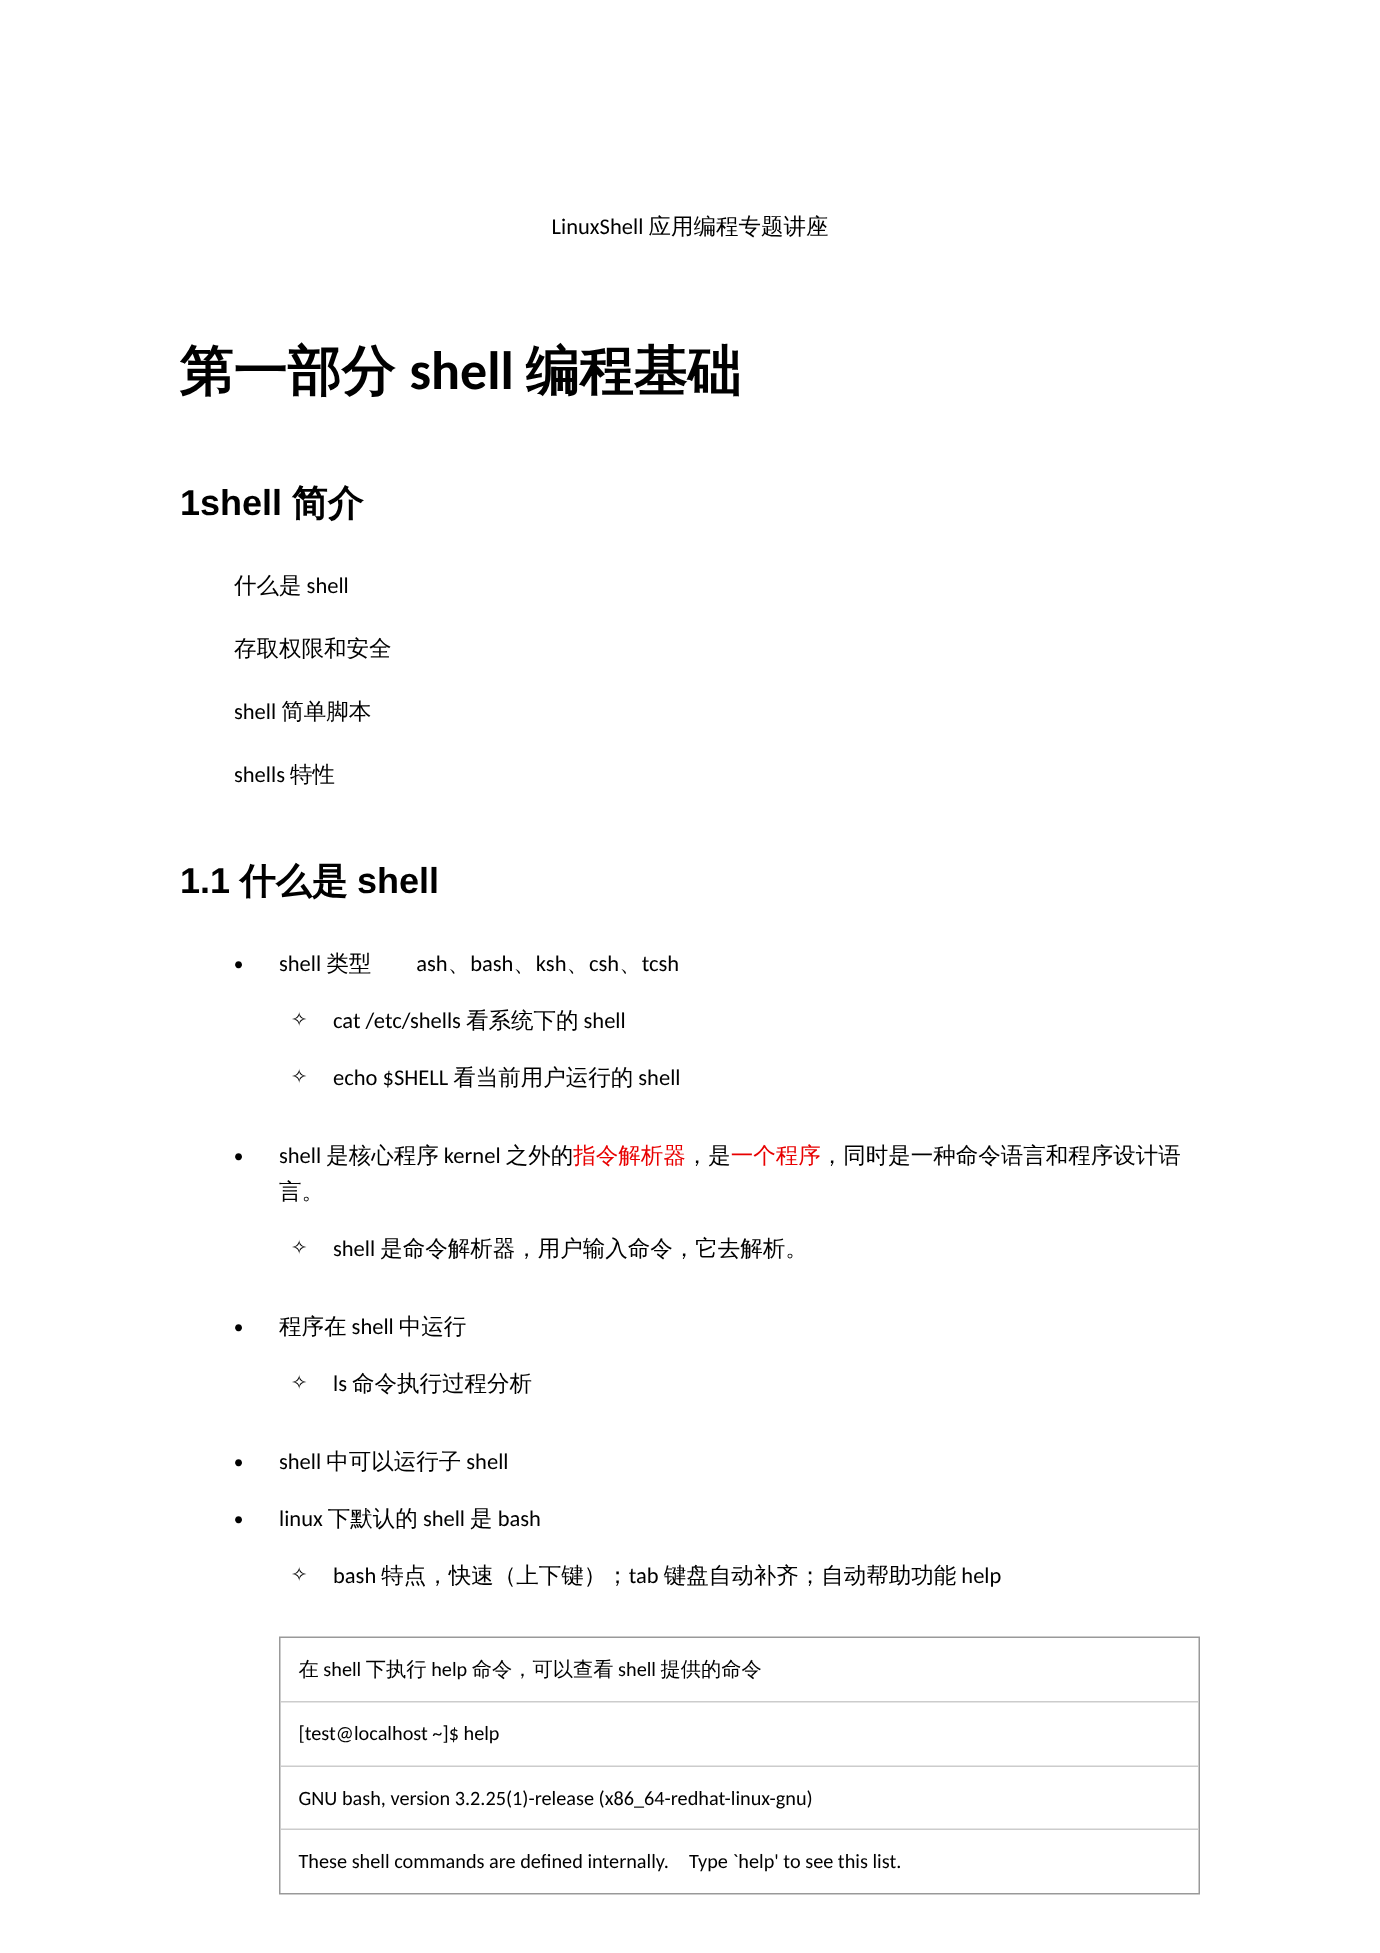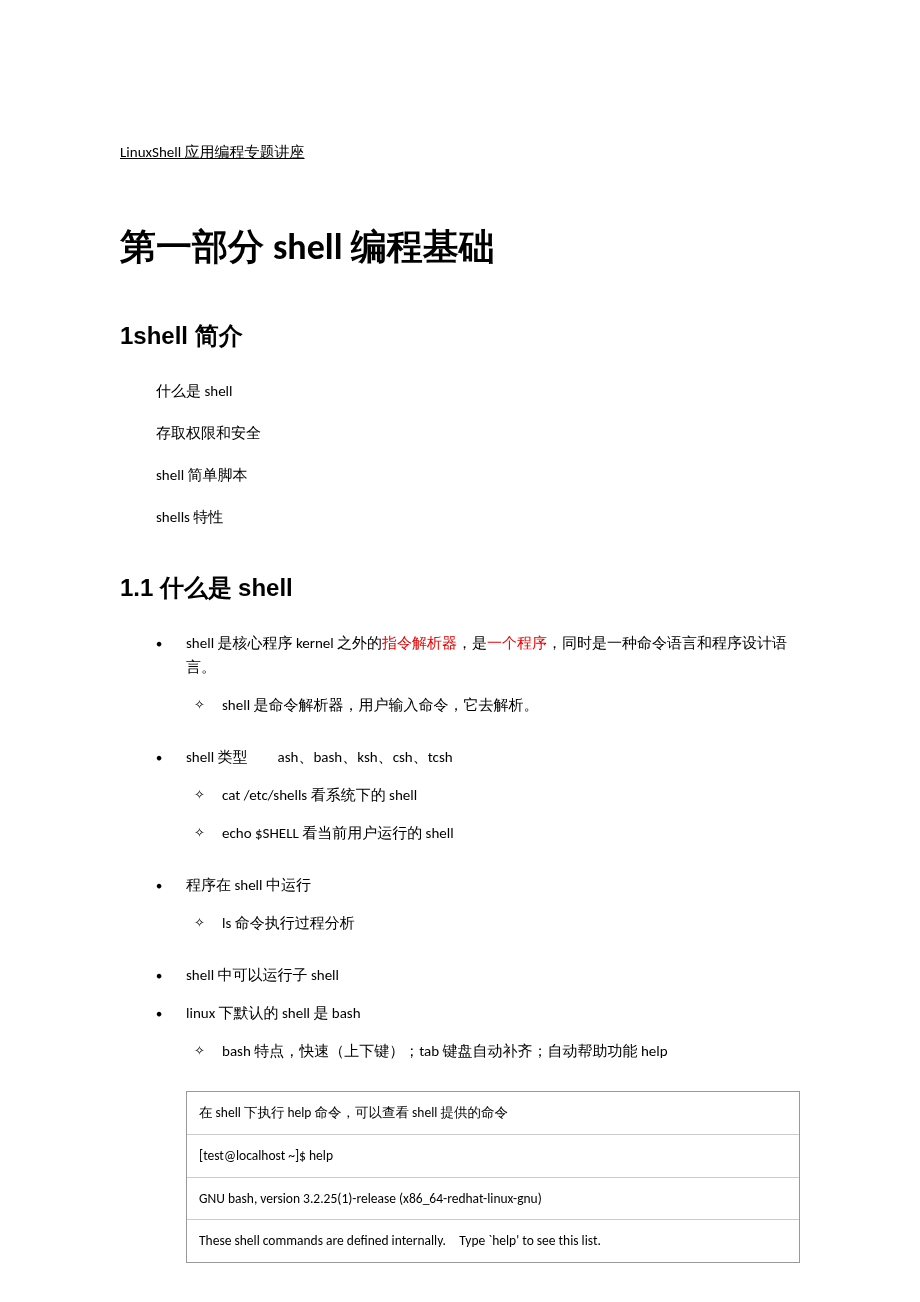--- a/index.html
+++ b/index.html
@@ -7,24 +7,24 @@
     width: 920px;
     min-height: 1302px;
     background: #fff;
     font-family: "Calibri", "Microsoft YaHei", "SimSun", sans-serif;
     color: #000;
     padding: 140px 120px 60px 120px;
     font-size: 15px;
     line-height: 1.6;
   }
   .doc-title {
+    text-align: center;
     font-size: 15px;
     font-family: "Calibri", "SimSun", sans-serif;
     margin-bottom: 55px;
-    text-decoration: underline;
   }
   h1 {
     font-family: "SimSun", serif;
     font-size: 36px;
     font-weight: bold;
     margin-bottom: 40px;
   }
   h1 .latin { font-family: "Calibri", sans-serif; }
   h2 {
     font-family: "SimSun", serif;
@@ -79,42 +79,42 @@
 
 <h2>
   <span class="latin">1.1 </span><span>什么是 </span><span class="latin">shell</span>
 </h2>
 
 <div class="bullet-list">
 
   <div class="bullet-item">
     <div class="marker"></div>
     <div class="content">
-      <span>shell 是核心程序 kernel 之外的</span><span class="red">指令解析器</span><span>，是</span><span class="red">一个程序</span><span>，同时是一种命令语言和程序设计语言。</span>
-      <div class="sub-list">
-        <div class="sub-item">
-          <div class="marker"></div>
-          <div>shell 是命令解析器，用户输入命令，它去解析。</div>
-        </div>
-      </div>
-    </div>
-  </div>
-
-  <div class="bullet-item">
-    <div class="marker"></div>
-    <div class="content">
       <span>shell 类型  ash、bash、ksh、csh、tcsh</span>
       <div class="sub-list">
         <div class="sub-item">
           <div class="marker"></div>
           <div>cat /etc/shells  看系统下的 shell</div>
         </div>
         <div class="sub-item">
           <div class="marker"></div>
           <div>echo $SHELL  看当前用户运行的 shell</div>
+        </div>
+      </div>
+    </div>
+  </div>
+
+  <div class="bullet-item">
+    <div class="marker"></div>
+    <div class="content">
+      <span>shell 是核心程序 kernel 之外的</span><span class="red">指令解析器</span><span>，是</span><span class="red">一个程序</span><span>，同时是一种命令语言和程序设计语言。</span>
+      <div class="sub-list">
+        <div class="sub-item">
+          <div class="marker"></div>
+          <div>shell 是命令解析器，用户输入命令，它去解析。</div>
         </div>
       </div>
     </div>
   </div>
 
   <div class="bullet-item">
     <div class="marker"></div>
     <div class="content">
       <span>程序在 shell 中运行</span>
       <div class="sub-list">

